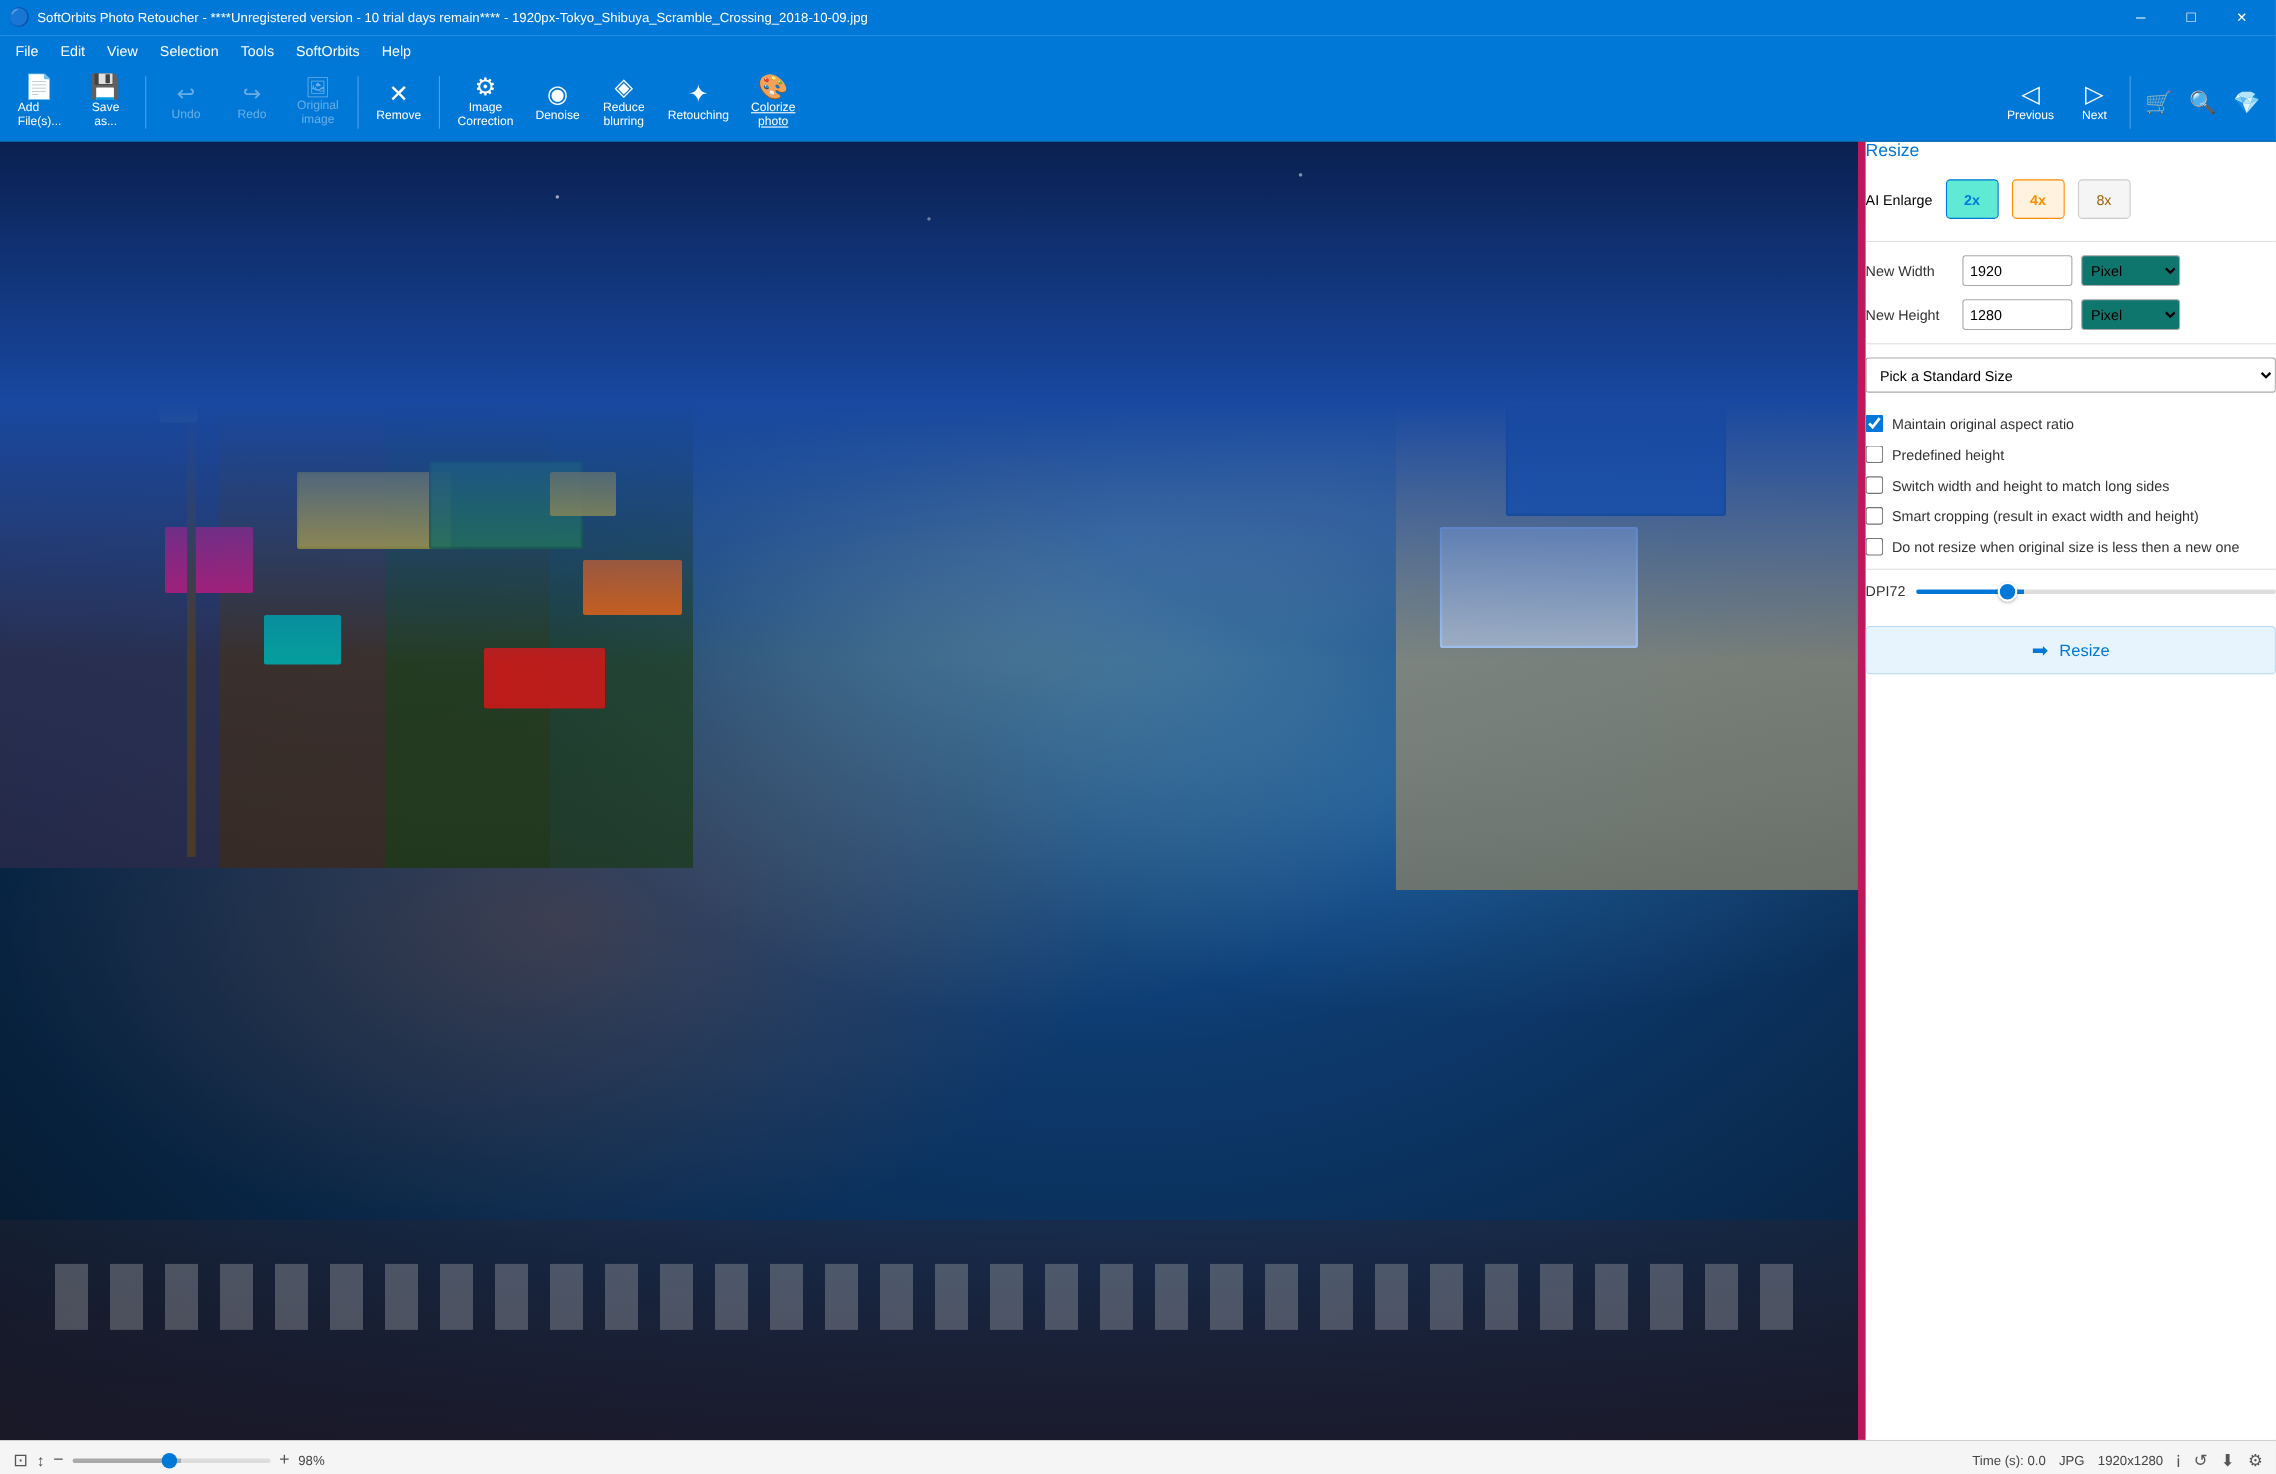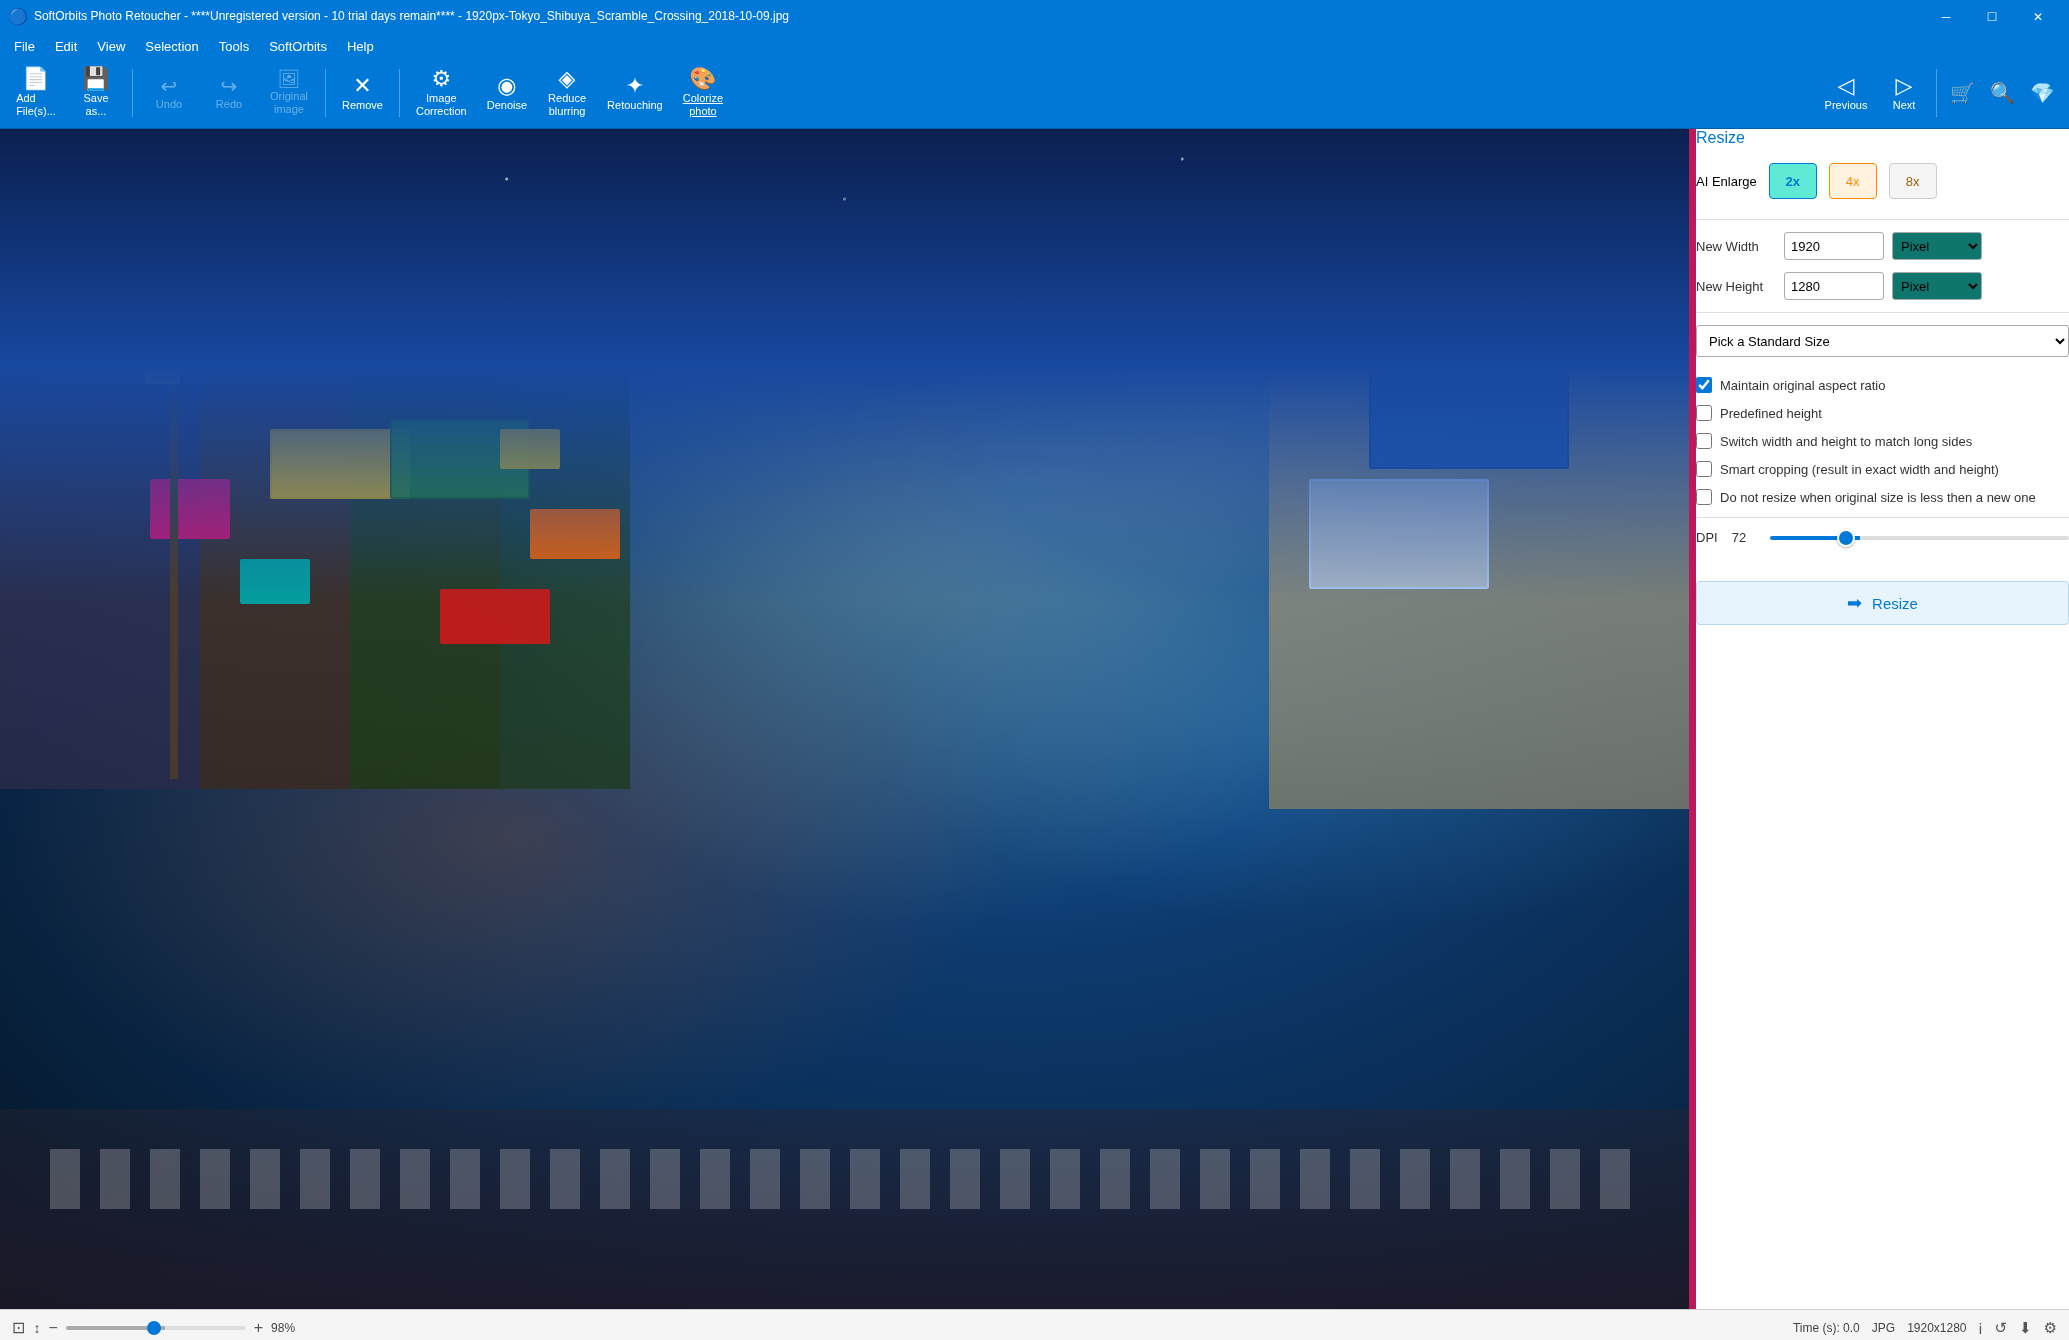--- a/index.html
+++ b/index.html
@@ -133,21 +133,21 @@
       border: 1px solid #ccc;
       background: #f5f5f5;
       border-radius: 4px;
       cursor: pointer;
       font-size: 13px;
       display: flex;
       align-items: center;
       justify-content: center;
     }
     .ai-btn.active-2x { background: #5eead4; border-color: #0078d7; color: #0078d7; font-weight: bold; }
-    .ai-btn.active-4x { background: #fff3e0; border-color: #ff8c00; color: #ff8c00; font-weight: normal; }
+    .ai-btn.active-4x { background: #fff3e0; border-color: #ff8c00; color: #ff8c00; font-weight: bold; }
     .ai-btn.inactive { background: #f5f5f5; color: #a16207; }
 
     
     .dim-row {
       display: flex;
       align-items: center;
       gap: 8px;
       margin-bottom: 12px;
     }
     .dim-label { width: 80px; font-size: 13px; color: #333; }
@@ -201,22 +201,22 @@
       height: 16px;
       cursor: pointer;
       accent-color: #0078d7;
     }
     .checkbox-label { font-size: 13px; color: #333; }
 
     
     .dpi-row {
       display: flex;
       align-items: center;
-      gap: 14px;
-      margin-bottom: 36px;
+      gap: 0;
+      margin-bottom: 24px;
       margin-top: 8px;
     }
     .dpi-label { font-size: 13px; color: #333; }
     .dpi-value { font-size: 13px; color: #333; min-width: 24px; }
     .dpi-slider {
       flex: 1;
       height: 4px;
       -webkit-appearance: none;
       appearance: none;
       background: linear-gradient(to right, #0078d7 0%, #0078d7 30%, #ddd 30%, #ddd 100%);

